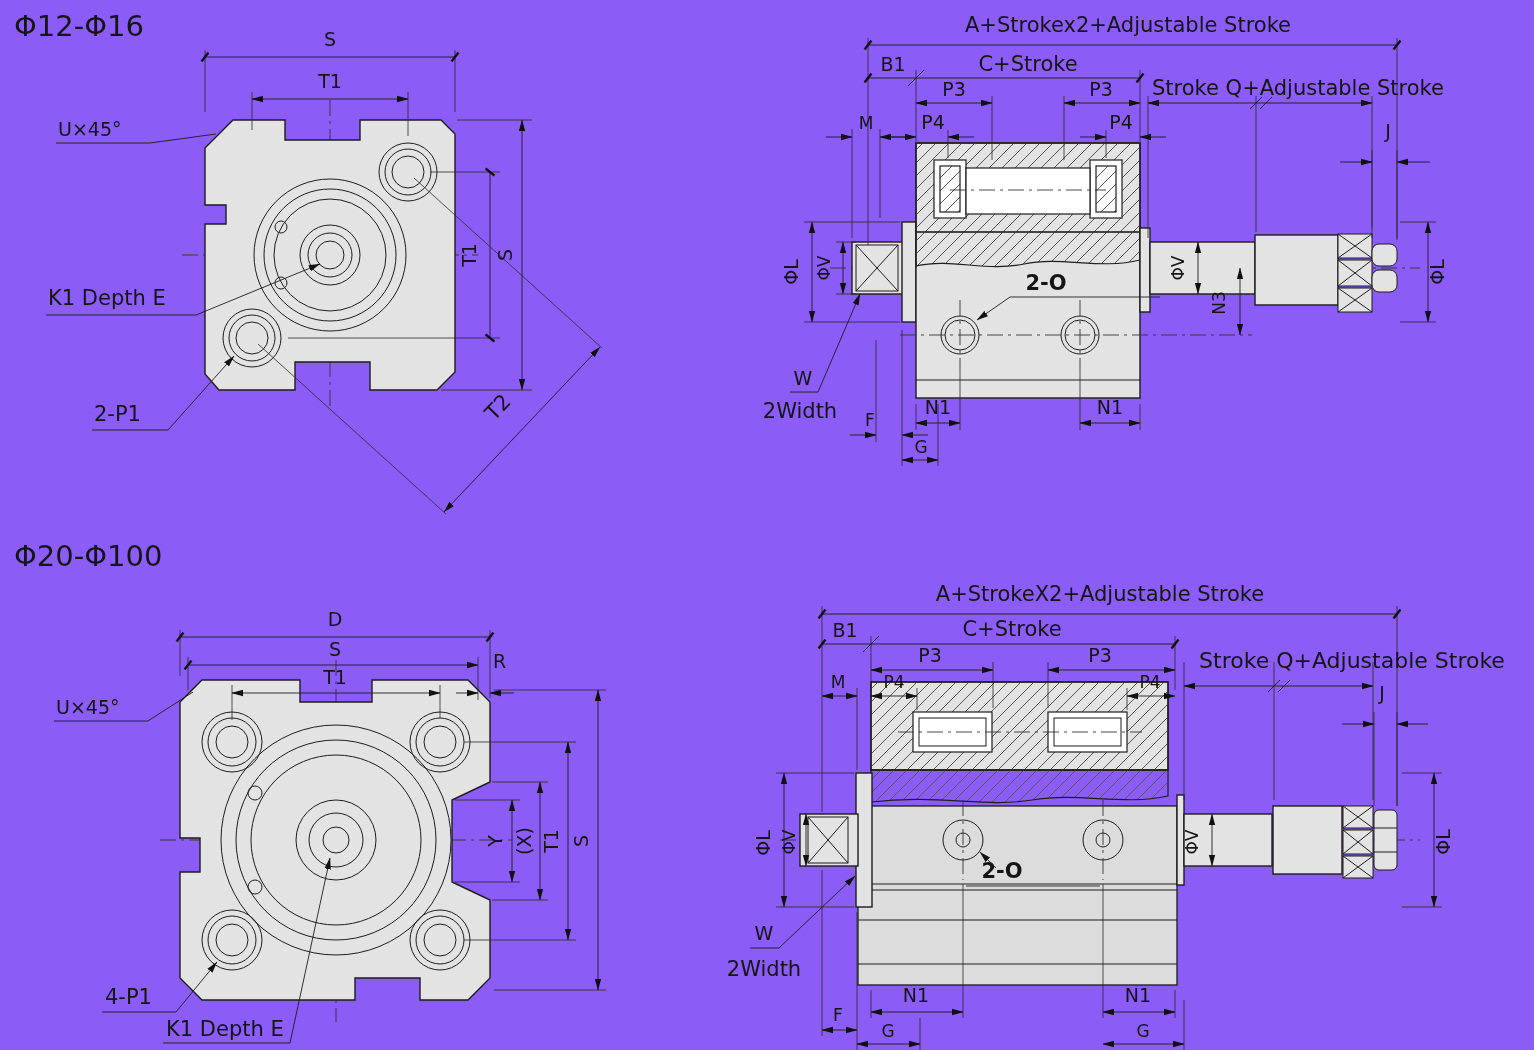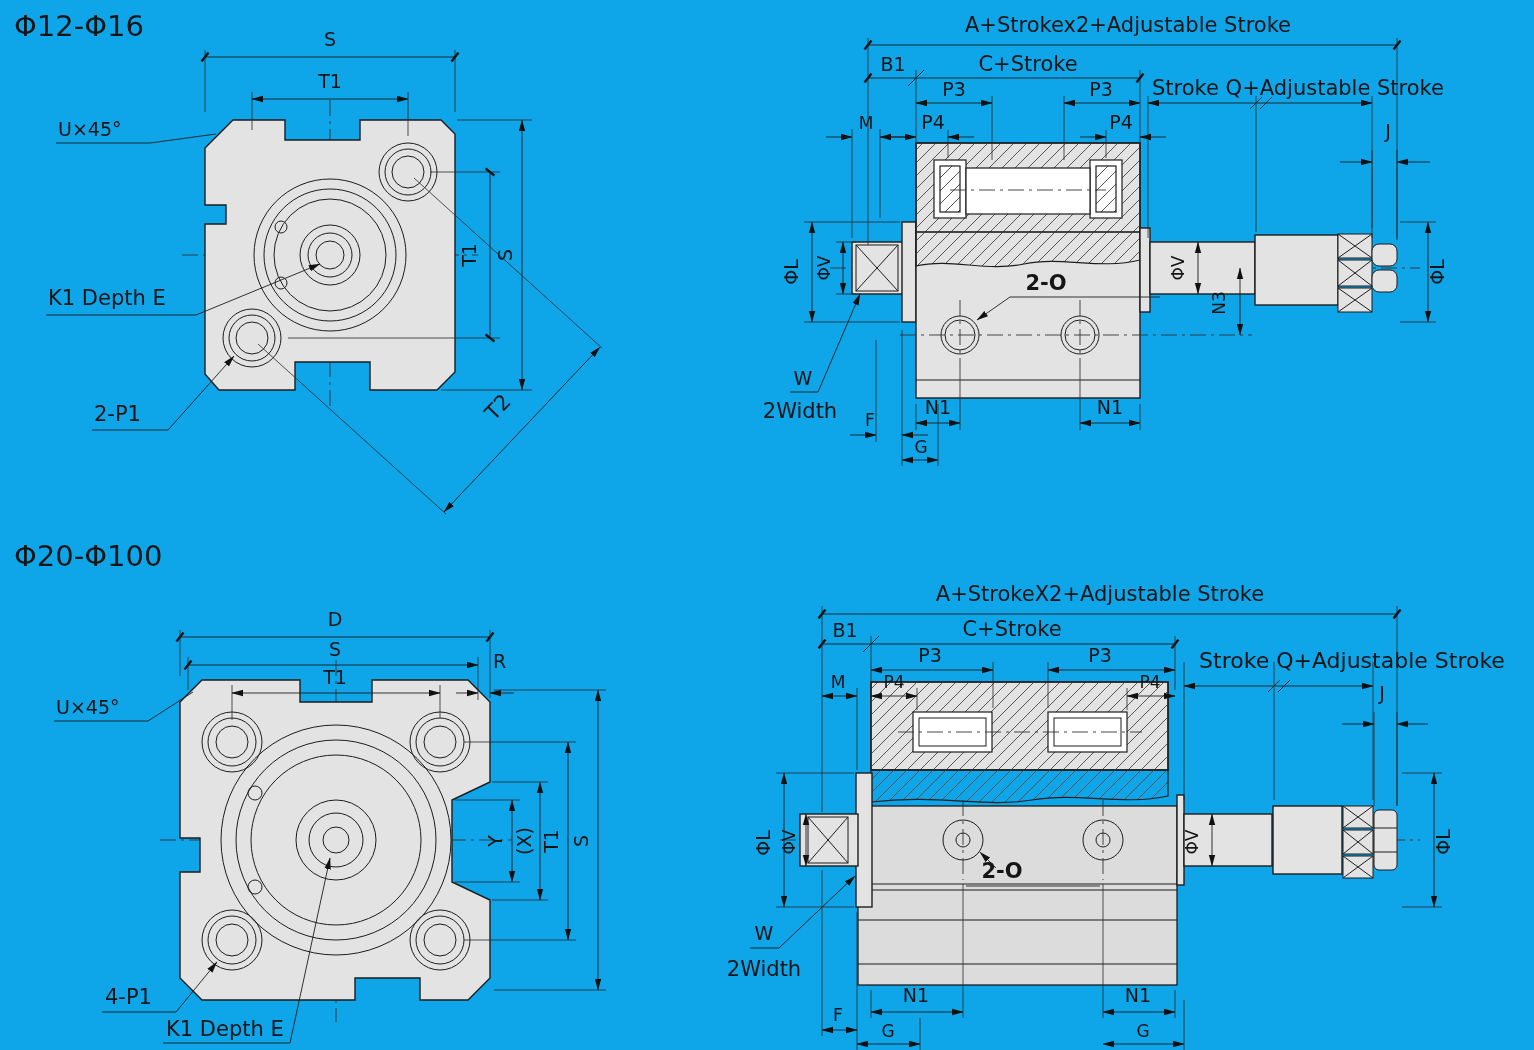--- a/index.html
+++ b/index.html
@@ -1,16 +1,16 @@
 <!DOCTYPE html>
 <html><head>
 <meta charset="utf-8">
 <style>
   html,body{margin:0;padding:0;background:#ffffff;}
-  #stage{position:relative;width:1534px;height:1050px;background:#0ea5e9;overflow:hidden;
+  #stage{position:relative;width:1534px;height:1050px;background:#8b5cf6;overflow:hidden;
          font-family:"DejaVu Sans", sans-serif;}
   svg{position:absolute;left:0;top:0;}
   text{fill:#151515;font-family:"DejaVu Sans", sans-serif;}
   .tc{text-anchor:middle;}
   .t29{font-size:29px;}
   .t21{font-size:21px;}
   .t19{font-size:19px;}
   .t17{font-size:17px;}
   .t22{font-size:22px;}
   .bold{font-weight:bold;}

